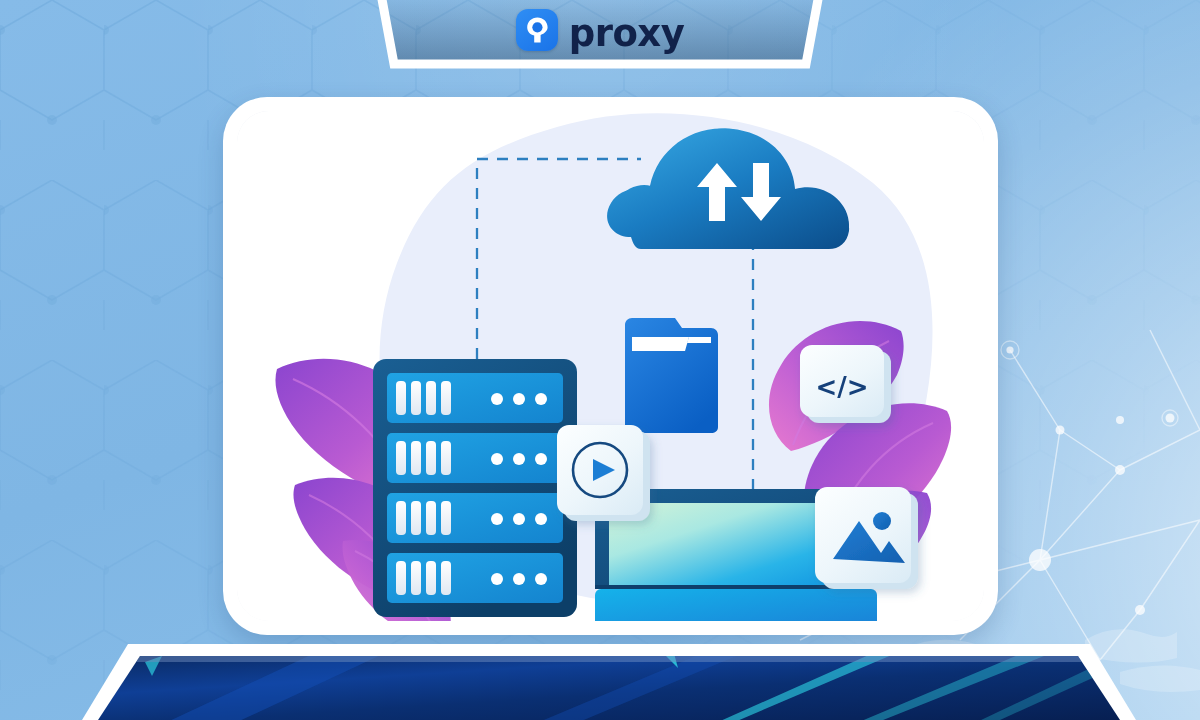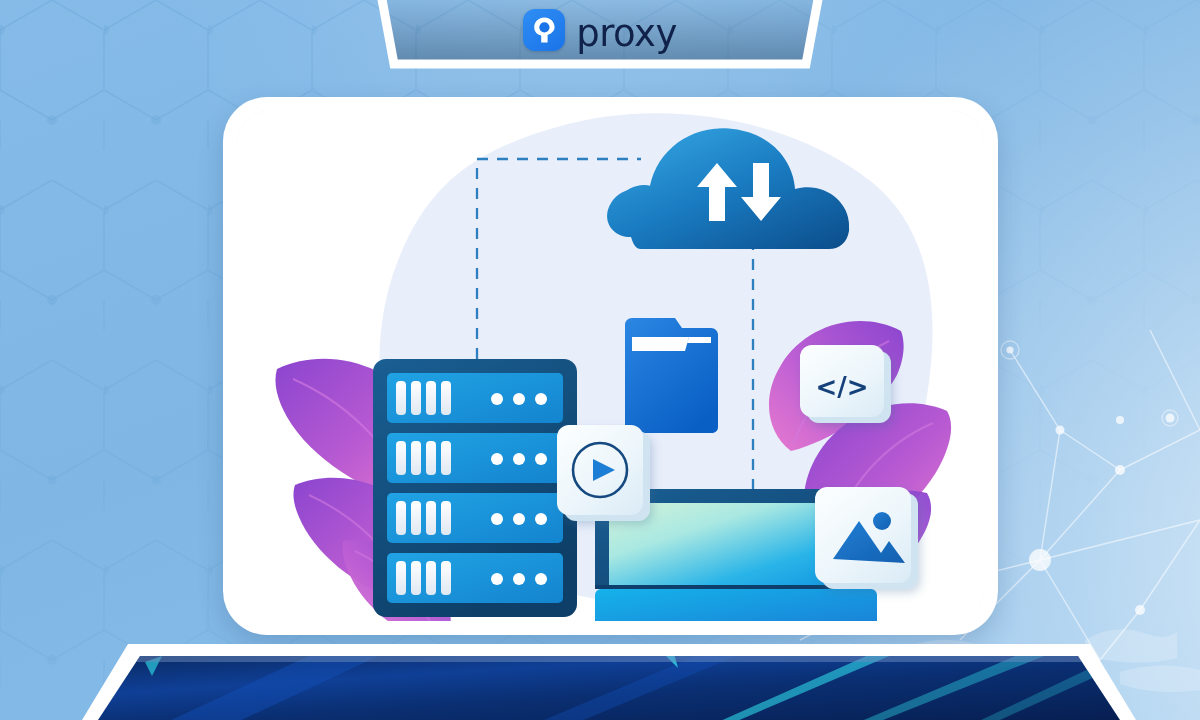--- a/index.html
+++ b/index.html
@@ -32,21 +32,21 @@
     z-index: 6;
   }
   #logo-mark {
     width: 42px; height: 42px; border-radius: 12px;
     background: linear-gradient(145deg, #2f8ef4 0%, #1a73e8 100%);
     display: flex; align-items: center; justify-content: center;
     box-shadow: 0 1px 3px rgba(10,30,60,0.22);
   }
   #logo-text {
     font-size: 37px; line-height: 1;
-    font-weight: 400; letter-spacing: -0.5px;
+    font-weight: 700; letter-spacing: -0.5px;
     color: #11224a;
     font-family: "DejaVu Sans", sans-serif;
     margin-top: 7px;
   }
   
   #card-outer {
     position: absolute; left: 223px; top: 97px;
     width: 775px; height: 538px;
     background: #ffffff; border-radius: 44px;
     box-shadow: 0 10px 26px rgba(24,60,110,0.20);

